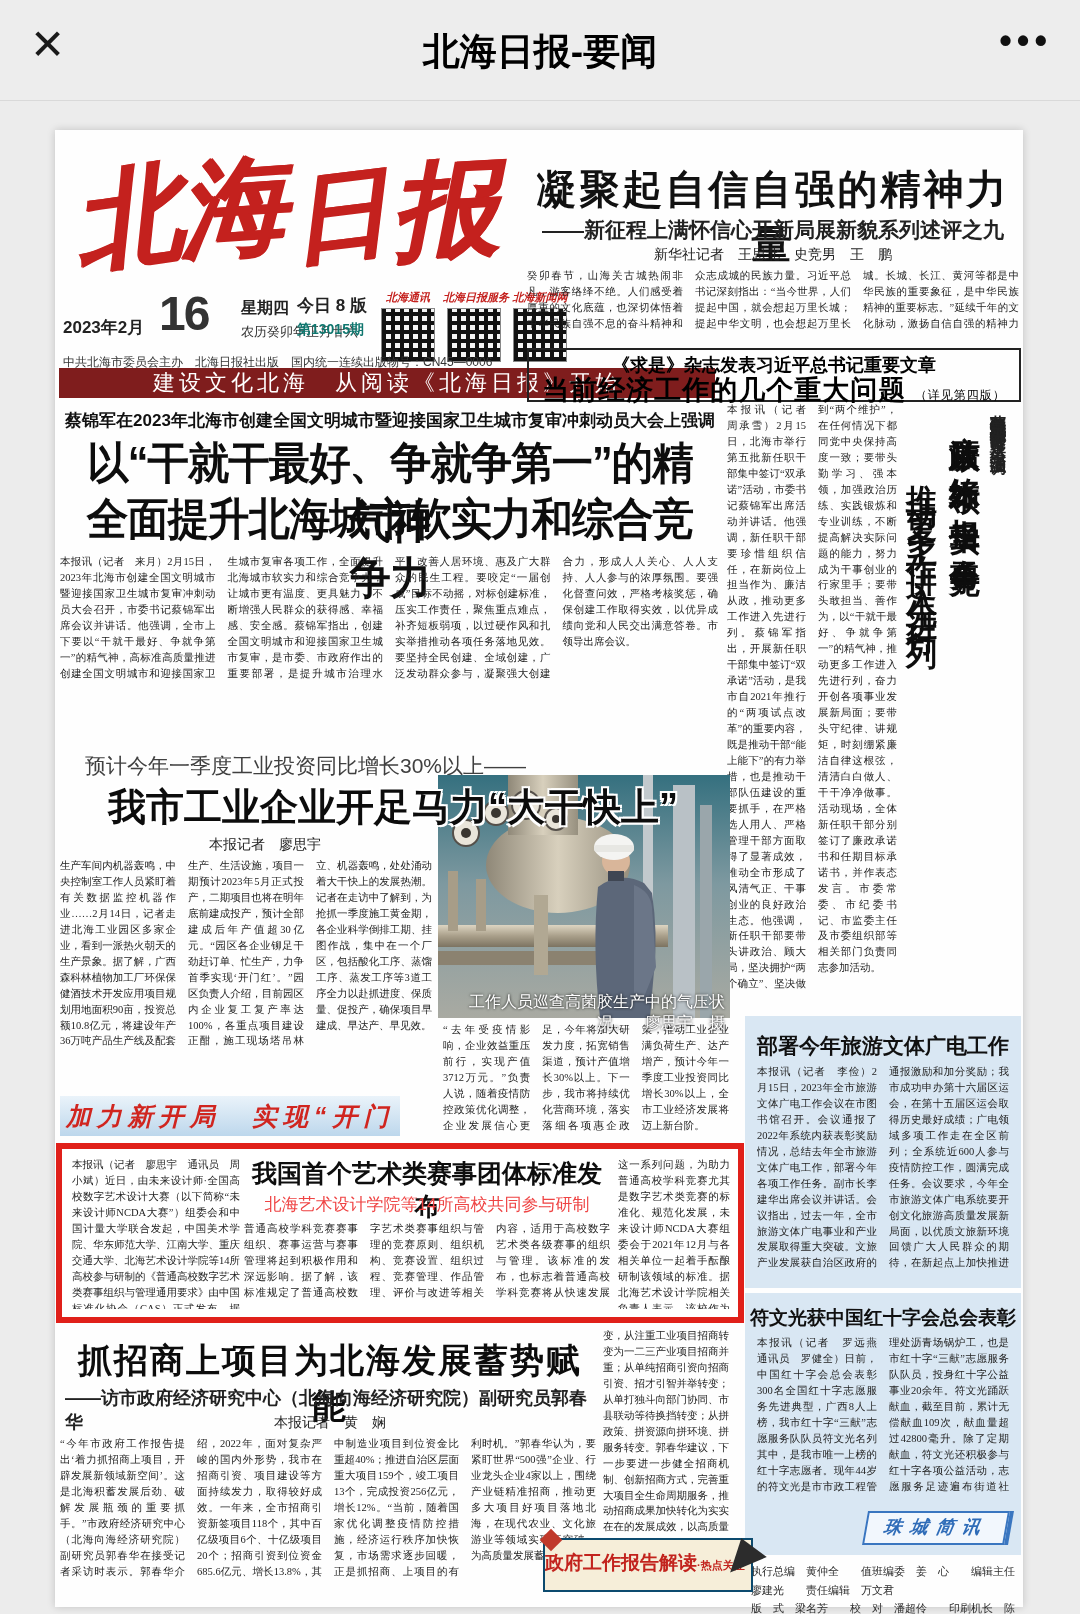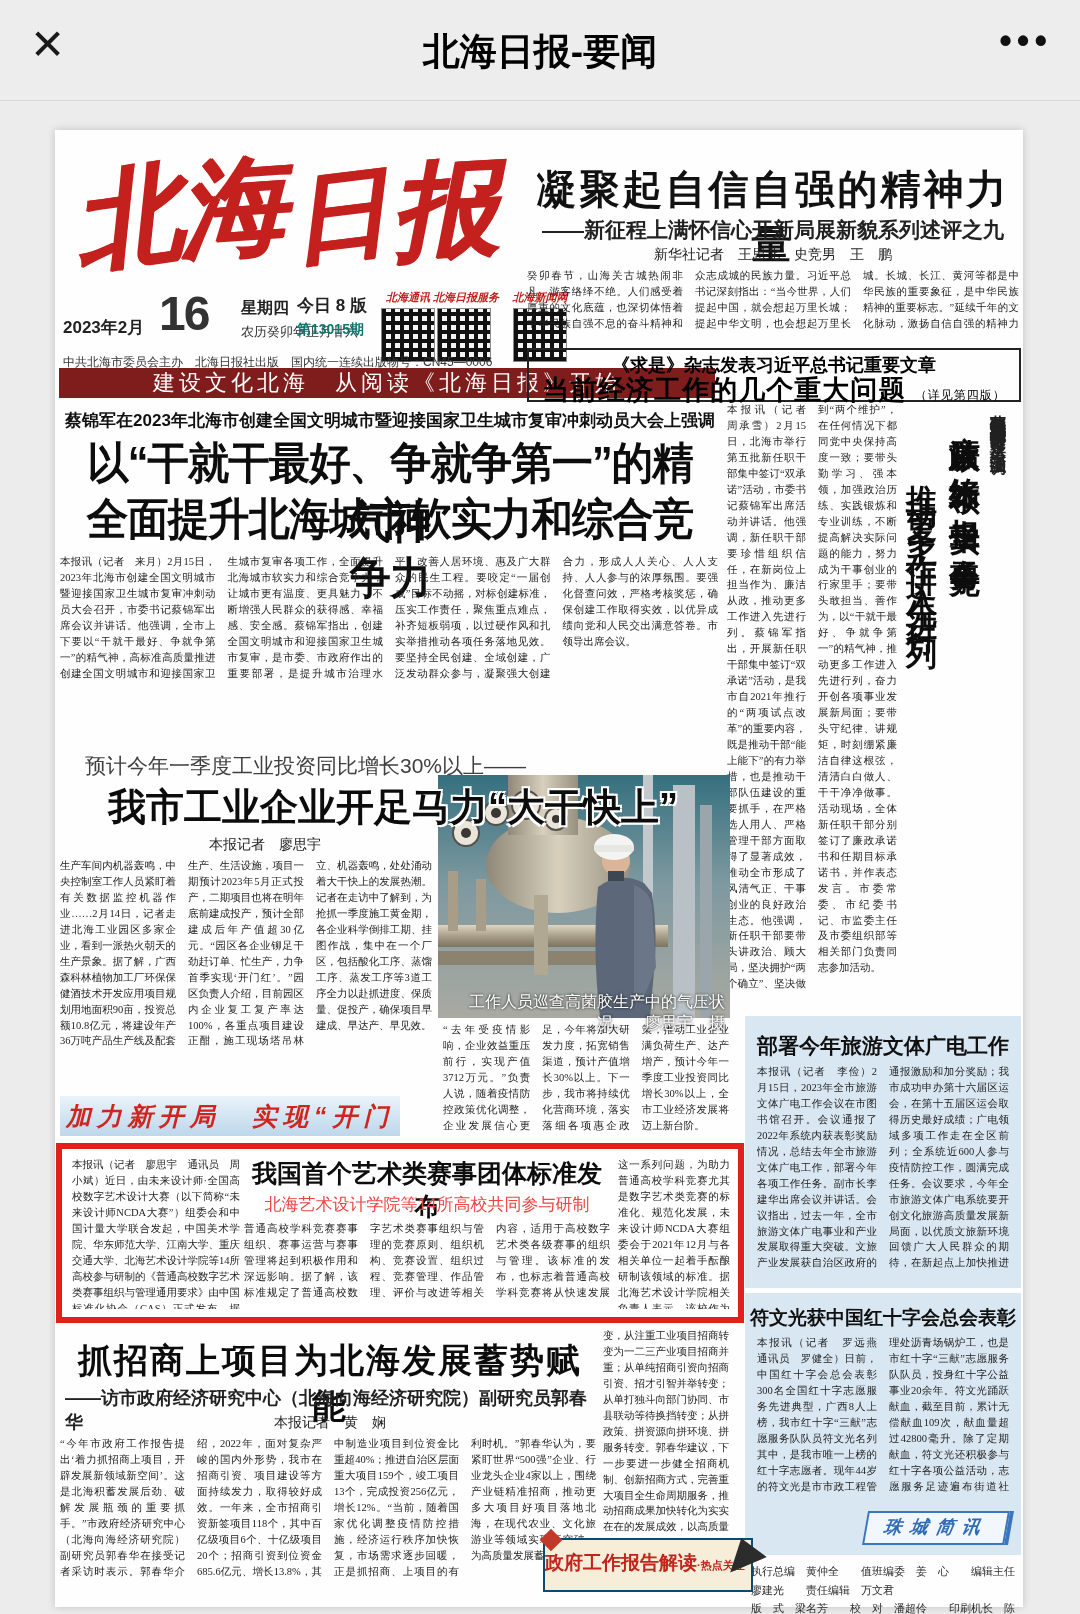--- a/index.html
+++ b/index.html
@@ -122,21 +122,21 @@
   <div class="abs date-week">星期四</div>
   <div class="abs date-lunar">农历癸卯年正月廿六</div>
   <div class="abs date-ed">今日 8 版</div>
   <div class="abs date-issue">第13015期</div>
 
   <div class="abs qr-group" style="left:322px">
     <div class="qr-item" style="left:0">
       <div class="qr-label">北海通讯</div>
       <div class="qr-box"></div>
     </div>
-    <div class="qr-item" style="left:56px">
+    <div class="qr-item" style="left:66px">
       <div class="qr-label">北海日报服务</div>
       <div class="qr-box"></div>
     </div>
     <div class="qr-item" style="left:132px">
       <div class="qr-label">北海新闻网</div>
       <div class="qr-box"></div>
     </div>
   </div>
 
   <div class="abs publisher">中共北海市委员会主办　北海日报社出版　国内统一连续出版物号：CN45—0006</div>

